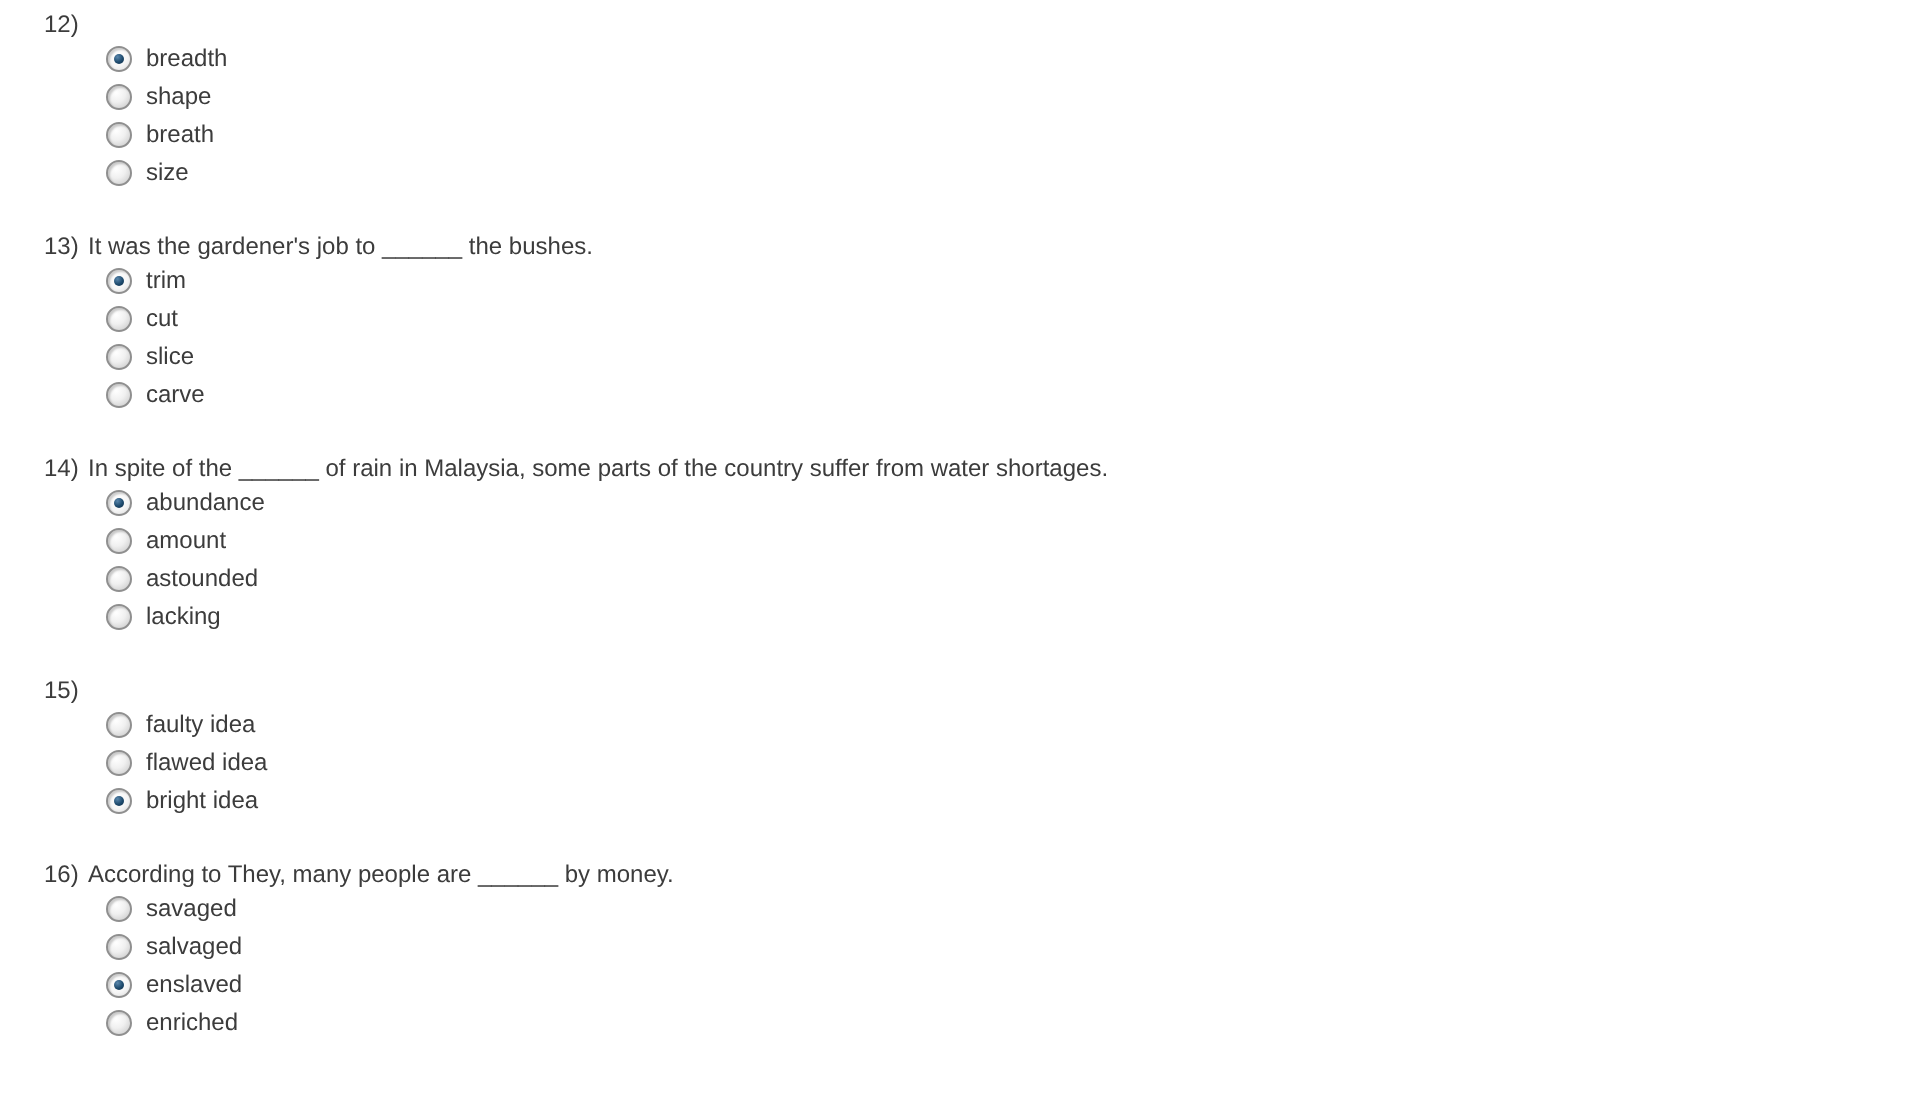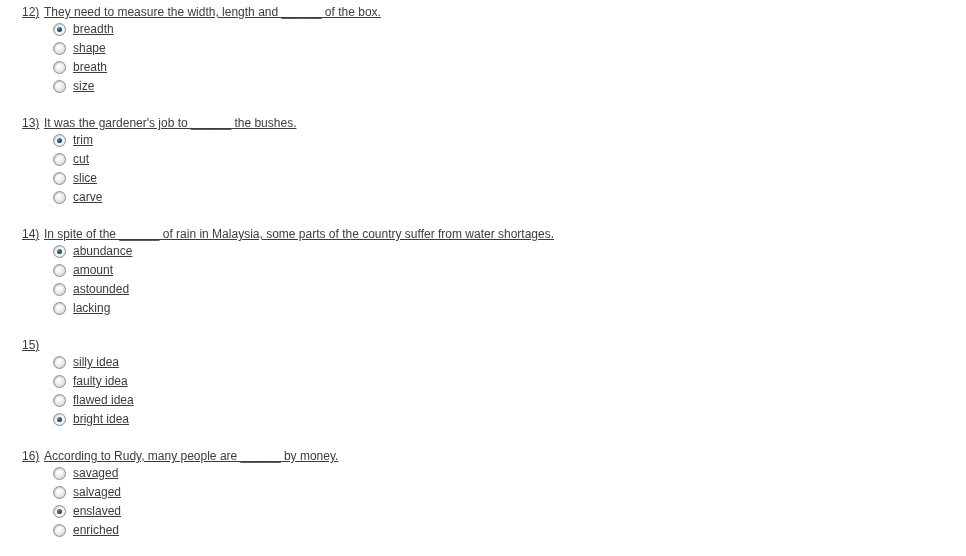--- a/index.html
+++ b/index.html
@@ -15,21 +15,20 @@
     width: 966px;
     height: 556px;
     overflow: hidden;
     font-family: "Liberation Sans", sans-serif;
     font-size: 12px;
     color: var(--text-color);
     padding-top: 4px;
   }
   .quiz {
     width: 100%;
-    text-decoration: underline;
   }
   .question {
     margin: 0 0 19px 22px;
   }
   
   .question:nth-child(4) {
     margin-top: 14px;
   }
   .q-line {
     display: flex;
@@ -79,21 +78,20 @@
     white-space: nowrap;
   }
 </style>
 </head>
 <body style="background: rgb(255, 255, 255);">
 
 <div id="quiz" class="quiz">
   <div class="question">
     <div class="q-line">
       <span class="q-num">12)</span>
-      <span class="q-text">They need to measure the width, length and ______ of the box.</span>
     </div>
     <div class="options">
   <label class="option">
     <span class="radio checked" role="radio" aria-checked="true"></span>
     <span class="opt-label">breadth</span>
   </label>
 
   <label class="option">
     <span class="radio" role="radio" aria-checked="false"></span>
     <span class="opt-label">shape</span>
@@ -165,24 +163,20 @@
     <span class="opt-label">lacking</span>
   </label>
 </div>
   </div>
 
   <div class="question">
     <div class="q-line">
       <span class="q-num">15)</span>
     </div>
     <div class="options">
-  <label class="option">
-    <span class="radio" role="radio" aria-checked="false"></span>
-    <span class="opt-label">silly idea</span>
-  </label>
 
   <label class="option">
     <span class="radio" role="radio" aria-checked="false"></span>
     <span class="opt-label">faulty idea</span>
   </label>
 
   <label class="option">
     <span class="radio" role="radio" aria-checked="false"></span>
     <span class="opt-label">flawed idea</span>
   </label>
@@ -190,21 +184,21 @@
   <label class="option">
     <span class="radio checked" role="radio" aria-checked="true"></span>
     <span class="opt-label">bright idea</span>
   </label>
 </div>
   </div>
 
   <div class="question">
     <div class="q-line">
       <span class="q-num">16)</span>
-      <span class="q-text">According to Rudy, many people are ______ by money.</span>
+      <span class="q-text">According to They, many people are ______ by money.</span>
     </div>
     <div class="options">
   <label class="option">
     <span class="radio" role="radio" aria-checked="false"></span>
     <span class="opt-label">savaged</span>
   </label>
 
   <label class="option">
     <span class="radio" role="radio" aria-checked="false"></span>
     <span class="opt-label">salvaged</span>

